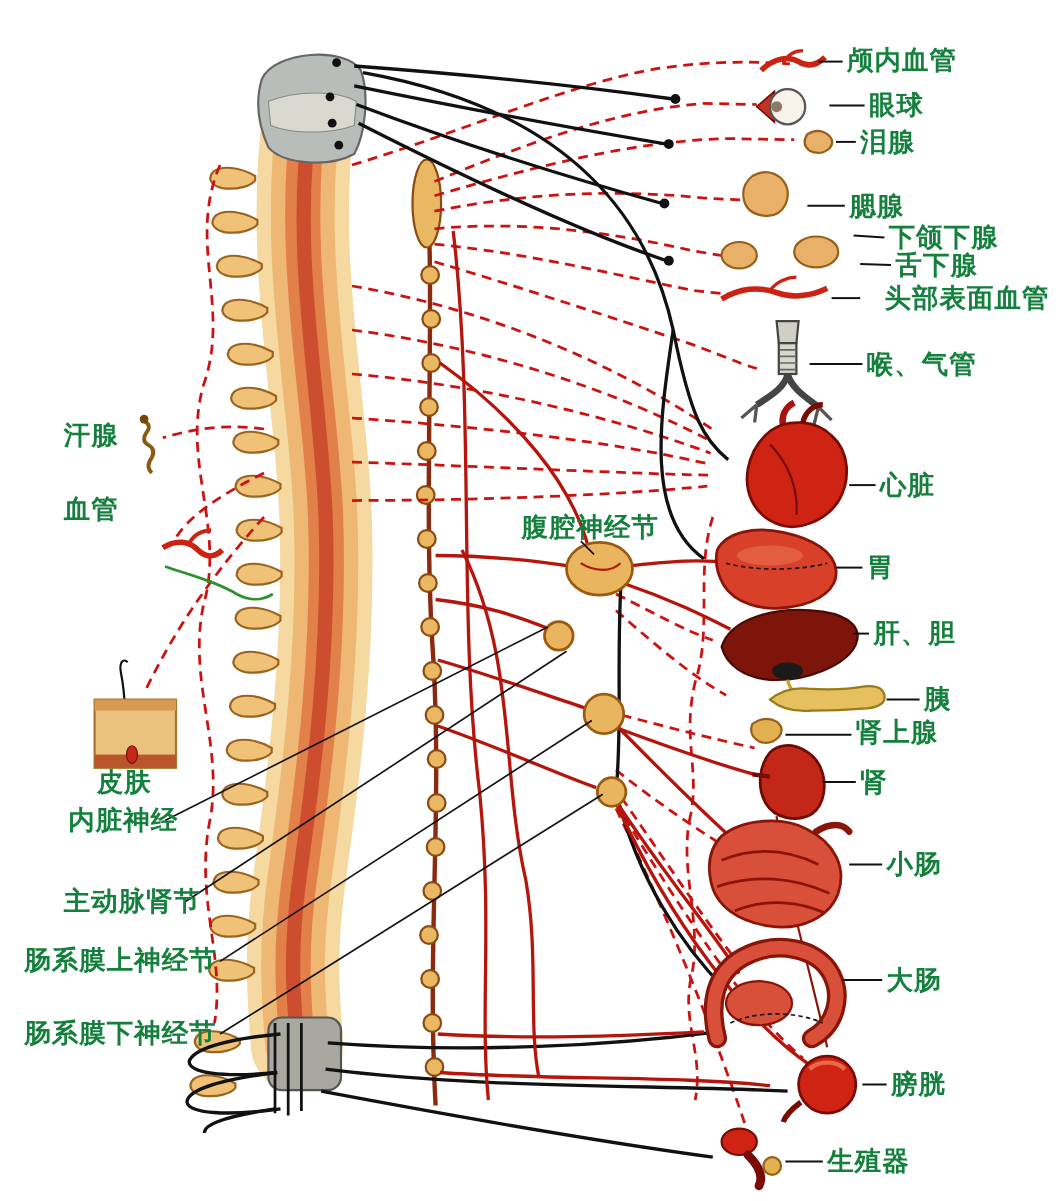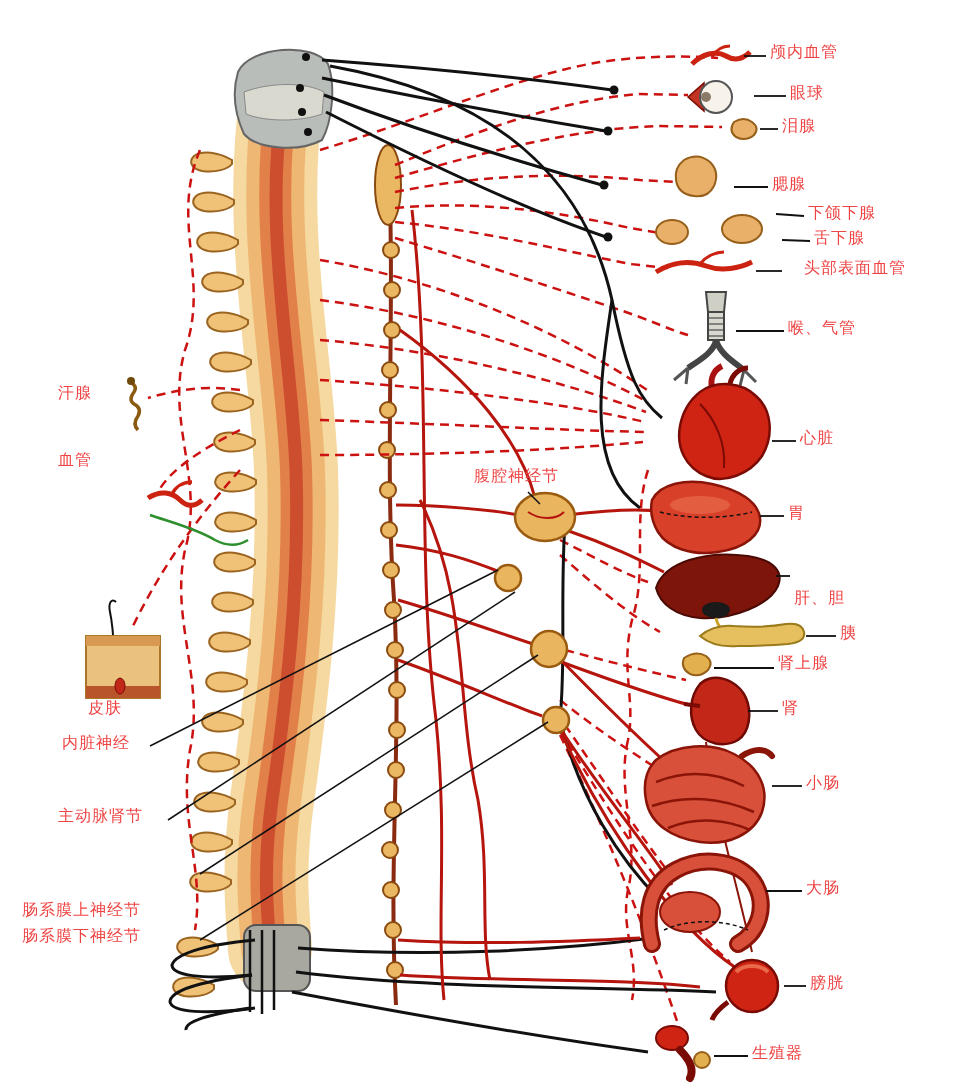--- a/index.html
+++ b/index.html
@@ -1,19 +1,19 @@
 <!DOCTYPE html>
 <html><head>
 <meta charset="utf-8">
 <style>
   html,body{margin:0;padding:0;background:#fff;}
   #stage{position:relative;width:960px;height:1092px;background:#fff;overflow:hidden;
          font-family:"Liberation Sans","DejaVu Sans",sans-serif;}
   #art{position:absolute;left:0;top:0;}
-  .lbl{position:absolute;font-size:16px;font-weight:normal;color:#ef4444;white-space:nowrap;
+  .lbl{position:absolute;font-size:24px;font-weight:bold;color:#15803d;white-space:nowrap;
        letter-spacing:1px;line-height:1;}
 </style>
 </head>
 <body>
 
 <div id="stage">
 
 <svg id="art" width="960" height="1092" viewBox="0 0 960 1092">
   <defs>
     <path id="vert" d="M0,0 C -14,-8 -30,-10 -38,-4 C -44,2 -40,9 -30,11 C -16,13 -4,9 0,4 Z" fill="#f0c277" stroke="#9a6420" stroke-width="2"></path>
@@ -310,32 +310,32 @@
   <div class="lbl" style="left:770px;top:44px">颅内血管</div>
   <div class="lbl" style="left:790px;top:85px">眼球</div>
   <div class="lbl" style="left:782px;top:118px">泪腺</div>
   <div class="lbl" style="left:772px;top:176px">腮腺</div>
   <div class="lbl" style="left:808px;top:205px">下颌下腺</div>
   <div class="lbl" style="left:814px;top:230px">舌下腺</div>
   <div class="lbl" style="left:804px;top:260px">头部表面血管</div>
   <div class="lbl" style="left:788px;top:320px">喉、气管</div>
   <div class="lbl" style="left:800px;top:430px">心脏</div>
   <div class="lbl" style="left:788px;top:505px">胃</div>
-  <div class="lbl" style="left:794px;top:590px">肝、胆</div>
+  <div class="lbl" style="left:794px;top:565px">肝、胆</div>
   <div class="lbl" style="left:840px;top:625px">胰</div>
   <div class="lbl" style="left:778px;top:655px">肾上腺</div>
   <div class="lbl" style="left:782px;top:700px">肾</div>
   <div class="lbl" style="left:806px;top:775px">小肠</div>
   <div class="lbl" style="left:806px;top:880px">大肠</div>
   <div class="lbl" style="left:810px;top:975px">膀胱</div>
   <div class="lbl" style="left:752px;top:1045px">生殖器</div>
 
   <div class="lbl" style="left:58px;top:385px">汗腺</div>
   <div class="lbl" style="left:58px;top:452px">血管</div>
   <div class="lbl" style="left:88px;top:700px">皮肤</div>
   <div class="lbl" style="left:62px;top:735px">内脏神经</div>
   <div class="lbl" style="left:58px;top:808px">主动脉肾节</div>
-  <div class="lbl" style="left:22px;top:902px">肠系膜上神经节</div>
+  <div class="lbl" style="left:22px;top:862px">肠系膜上神经节</div>
   <div class="lbl" style="left:22px;top:928px">肠系膜下神经节</div>
 
   <div class="lbl" style="left:474px;top:468px">腹腔神经节</div>
 
 </div>
 
 </body></html>

